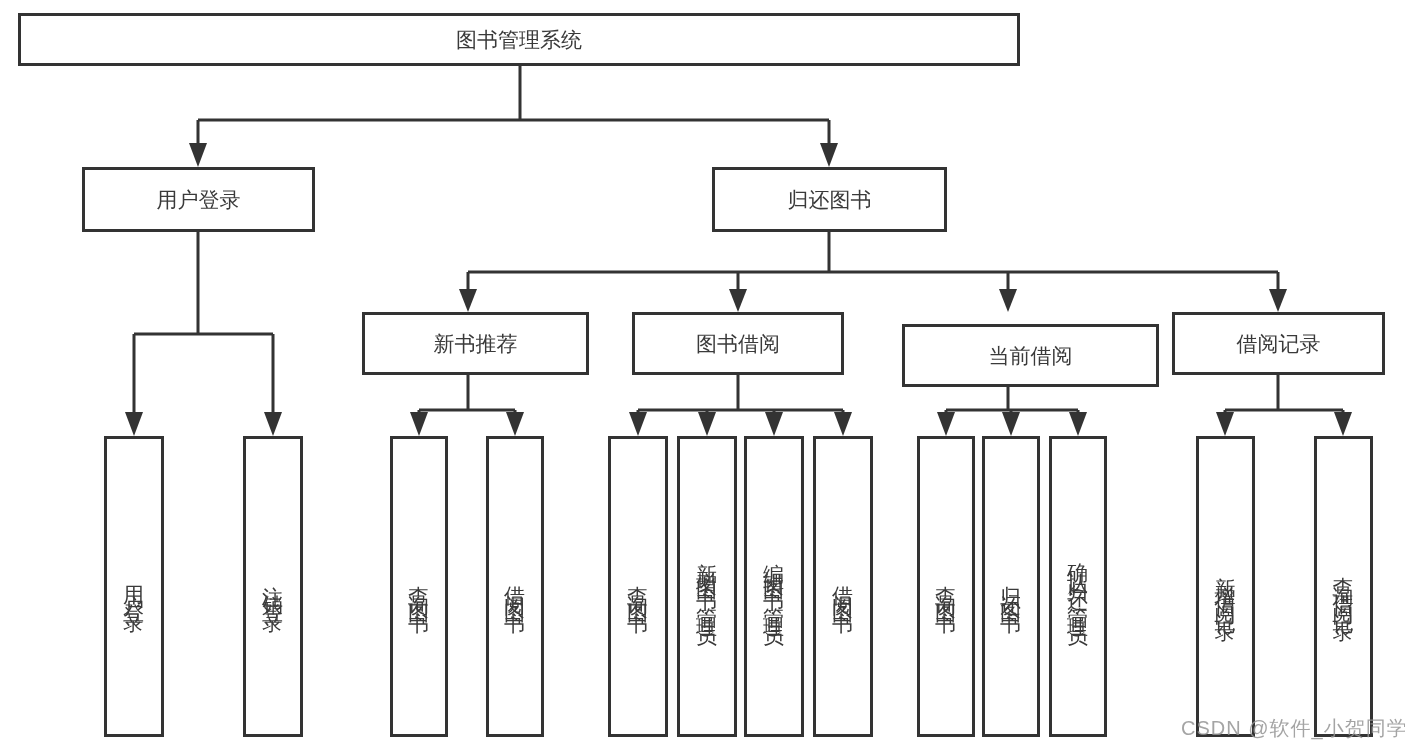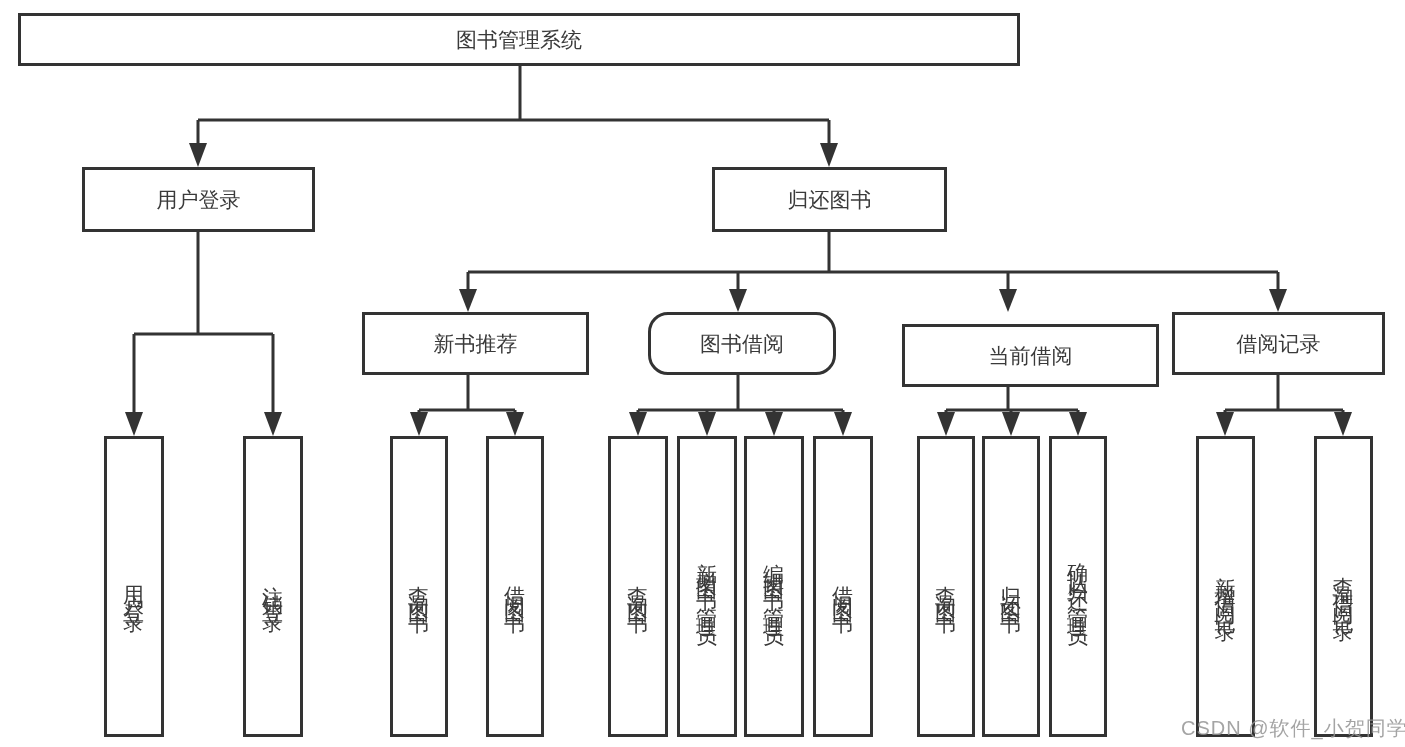--- a/index.html
+++ b/index.html
@@ -50,21 +50,21 @@
     color: rgba(148, 148, 148, 0.85);
     white-space: nowrap;
     letter-spacing: 1px;
   }
 
   
   #n-root           { left: 18px;   top: 13px;  width: 1002px; height: 53px; }
   #n-user-login     { left: 82px;   top: 167px; width: 233px;  height: 65px; }
   #n-book-mgmt      { left: 712px;  top: 167px; width: 235px;  height: 65px; }
   #n-new-book-rec   { left: 362px;  top: 312px; width: 227px;  height: 63px; }
-  #n-book-borrow    { left: 648px;  top: 312px; width: 188px;  height: 63px; border-radius: 20px; }
+  #n-book-borrow    { left: 632px;  top: 312px; width: 212px;  height: 63px; }
   #n-current-borrow { left: 902px;  top: 308px; width: 257px;  height: 63px; margin-top: 16px; }
   #n-borrow-record  { left: 1172px; top: 312px; width: 213px;  height: 63px; }
 
   .leaf { top: 436px; height: 301px; }
   #l-user-login      { left: 104px;  width: 60px; }
   #l-logout          { left: 243px;  width: 60px; }
   #l-query-book-1    { left: 390px;  width: 58px; }
   #l-borrow-book-1   { left: 486px;  width: 58px; }
   #l-query-book-2    { left: 608px;  width: 60px; }
   #l-add-book        { left: 677px;  width: 60px; }

